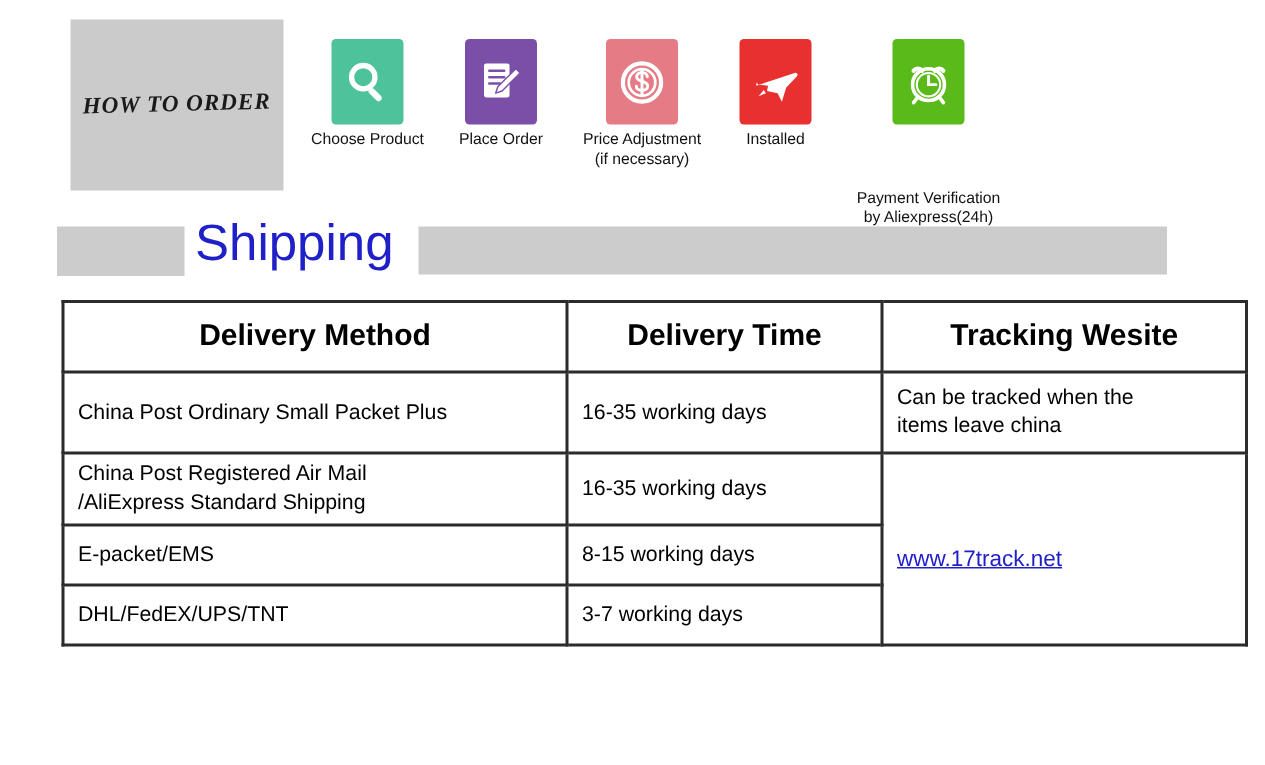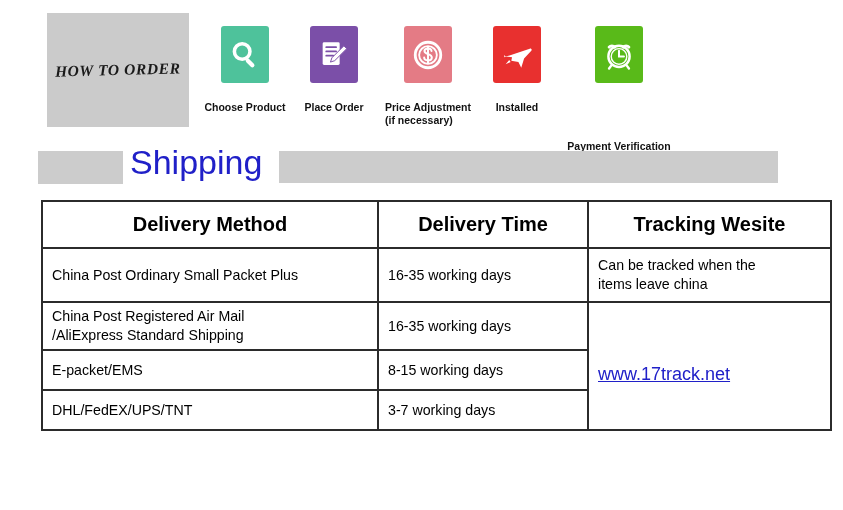--- a/index.html
+++ b/index.html
@@ -57,24 +57,25 @@
   .step-icon {
     width: 48px;
     height: 57px;
     border-radius: 3px;
     display: flex;
     align-items: center;
     justify-content: center;
     position: relative;
   }
   .step-label {
-    margin-top: 18px;
+    margin-top: 4px;
     font-size: 10.5px;
-    font-weight: bold;
+    font-weight: normal;
     line-height: 1.25;
+    text-align: center;
     white-space: pre-line;
     color: #121212;
     font-family: "Liberation Sans", sans-serif;
   }
 
   
   #shipping-band {
     position: absolute;
     left: 0;
     top: 148px;
@@ -139,21 +140,21 @@
 
   .r-tall { height: 54px; }
   .r-tall2 { height: 48px; }
   .r-short { height: 40px; }
 
   .cell-multiline { line-height: 1.35; white-space: pre-line; }
 
   .track-link {
     color: #2020c8;
     text-decoration: underline;
-    font-size: 18px;
+    font-size: 15px;
     font-family: "Liberation Sans", sans-serif;
   }
   .track-merged {
     vertical-align: bottom;
     padding-bottom: 0;
     position: relative;
   }
   .track-merged .track-inner {
     position: absolute;
     left: 9px;

